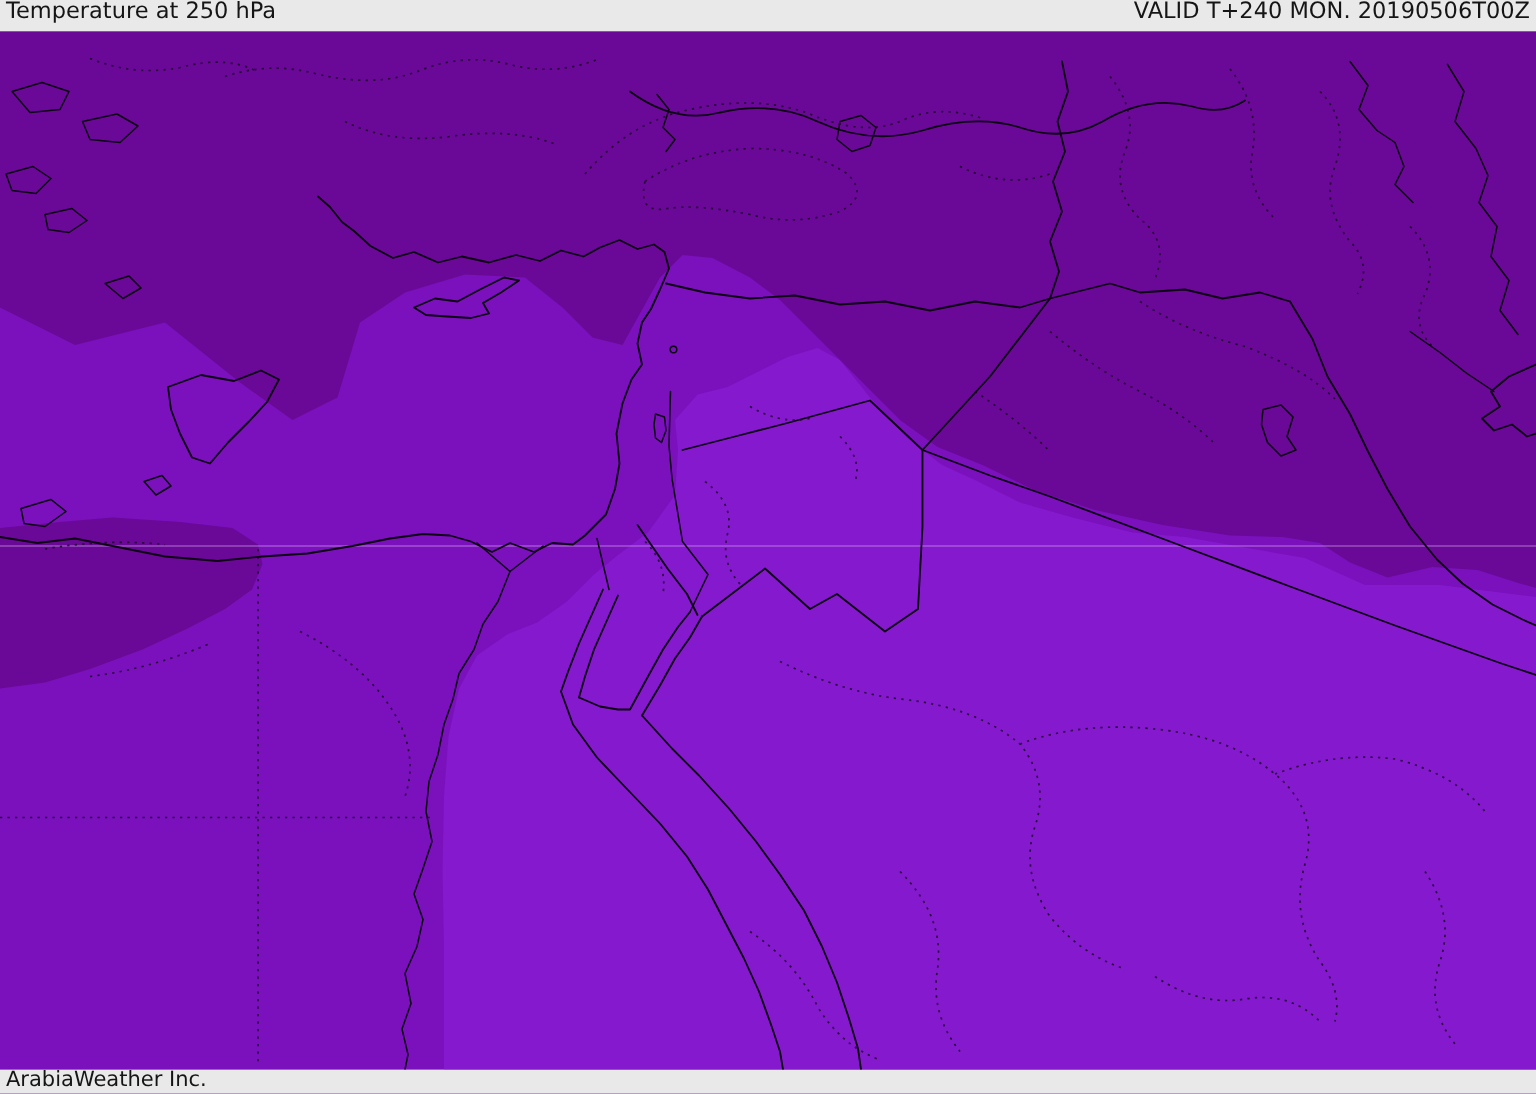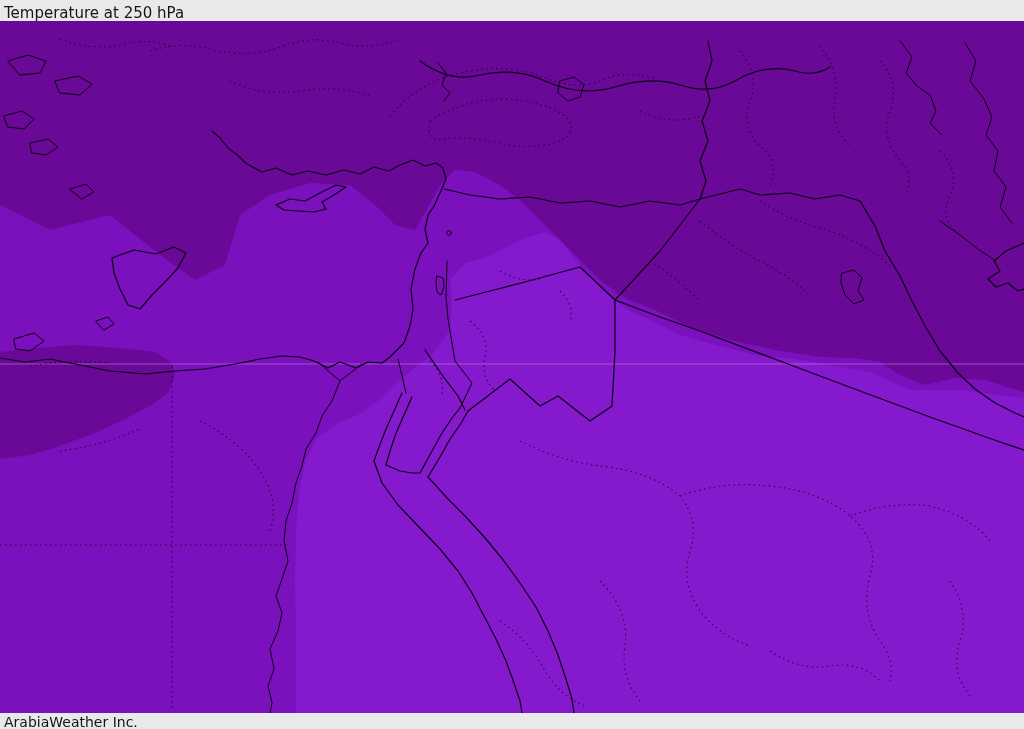--- a/index.html
+++ b/index.html
@@ -4,40 +4,41 @@
 <style>
   html,body{margin:0;padding:0;}
   body{
     width:1024px;height:729px;overflow:hidden;
     font-family:"DejaVu Sans","Liberation Sans",sans-serif;
     background:#e9e9e9;
   }
   .frame{width:1024px;height:729px;display:flex;flex-direction:column;}
   .bar{
     background:#e9e9e9;color:#151515;
-    display:flex;justify-content:space-between;align-items:flex-end;
+    display:flex;justify-content:space-between;align-items:flex-start;
     padding:0 4px;box-sizing:border-box;white-space:nowrap;
   }
   .bar.top{height:21px;font-size:15px;}
   .bar.bottom{height:16px;font-size:14px;}
   .bar .lbl{line-height:1;}
   .mapwrap{position:relative;width:1024px;height:692px;background:#7a11bd;}
   .mapwrap svg{position:absolute;inset:0;display:block;}
   .coast{fill:none;stroke:#0d0013;stroke-width:1.2;stroke-linejoin:round;stroke-linecap:round;}
   .coast.thin{stroke-width:1;}
   .dotted{fill:none;stroke:#1c0428;stroke-width:1.1;stroke-dasharray:1.5 3.5;opacity:.85;}
   .grid{stroke:#cfa6ea;stroke-width:1;opacity:.45;}
 </style>
 </head>
 <body>
 
 <div class="frame">
 
   <div class="bar top">
     <span class="lbl">Temperature at 250 hPa</span>
+    <span class="lbl">VALID T+240 MON. 20190506T00Z</span>
   </div>
 
   <div class="mapwrap">
     <svg viewBox="0 0 1024 692" width="1024" height="692">
 
       <rect x="0" y="0" width="1024" height="692" fill="#7a11bd"></rect>
 
       <path fill="#8519cd" d="M1024,377 L960,369 L910,369 L870,351 L830,344 L790,337 L755,334 L715,324 L680,314 L650,299
            L628,289 L605,271 L580,244 L560,219 L545,211 L525,217 L505,227 L485,237 L465,242 L450,259
            L452,279 L450,309 L432,334 L412,349 L396,362 L378,380 L358,394 L338,402 L318,416 L306,438

